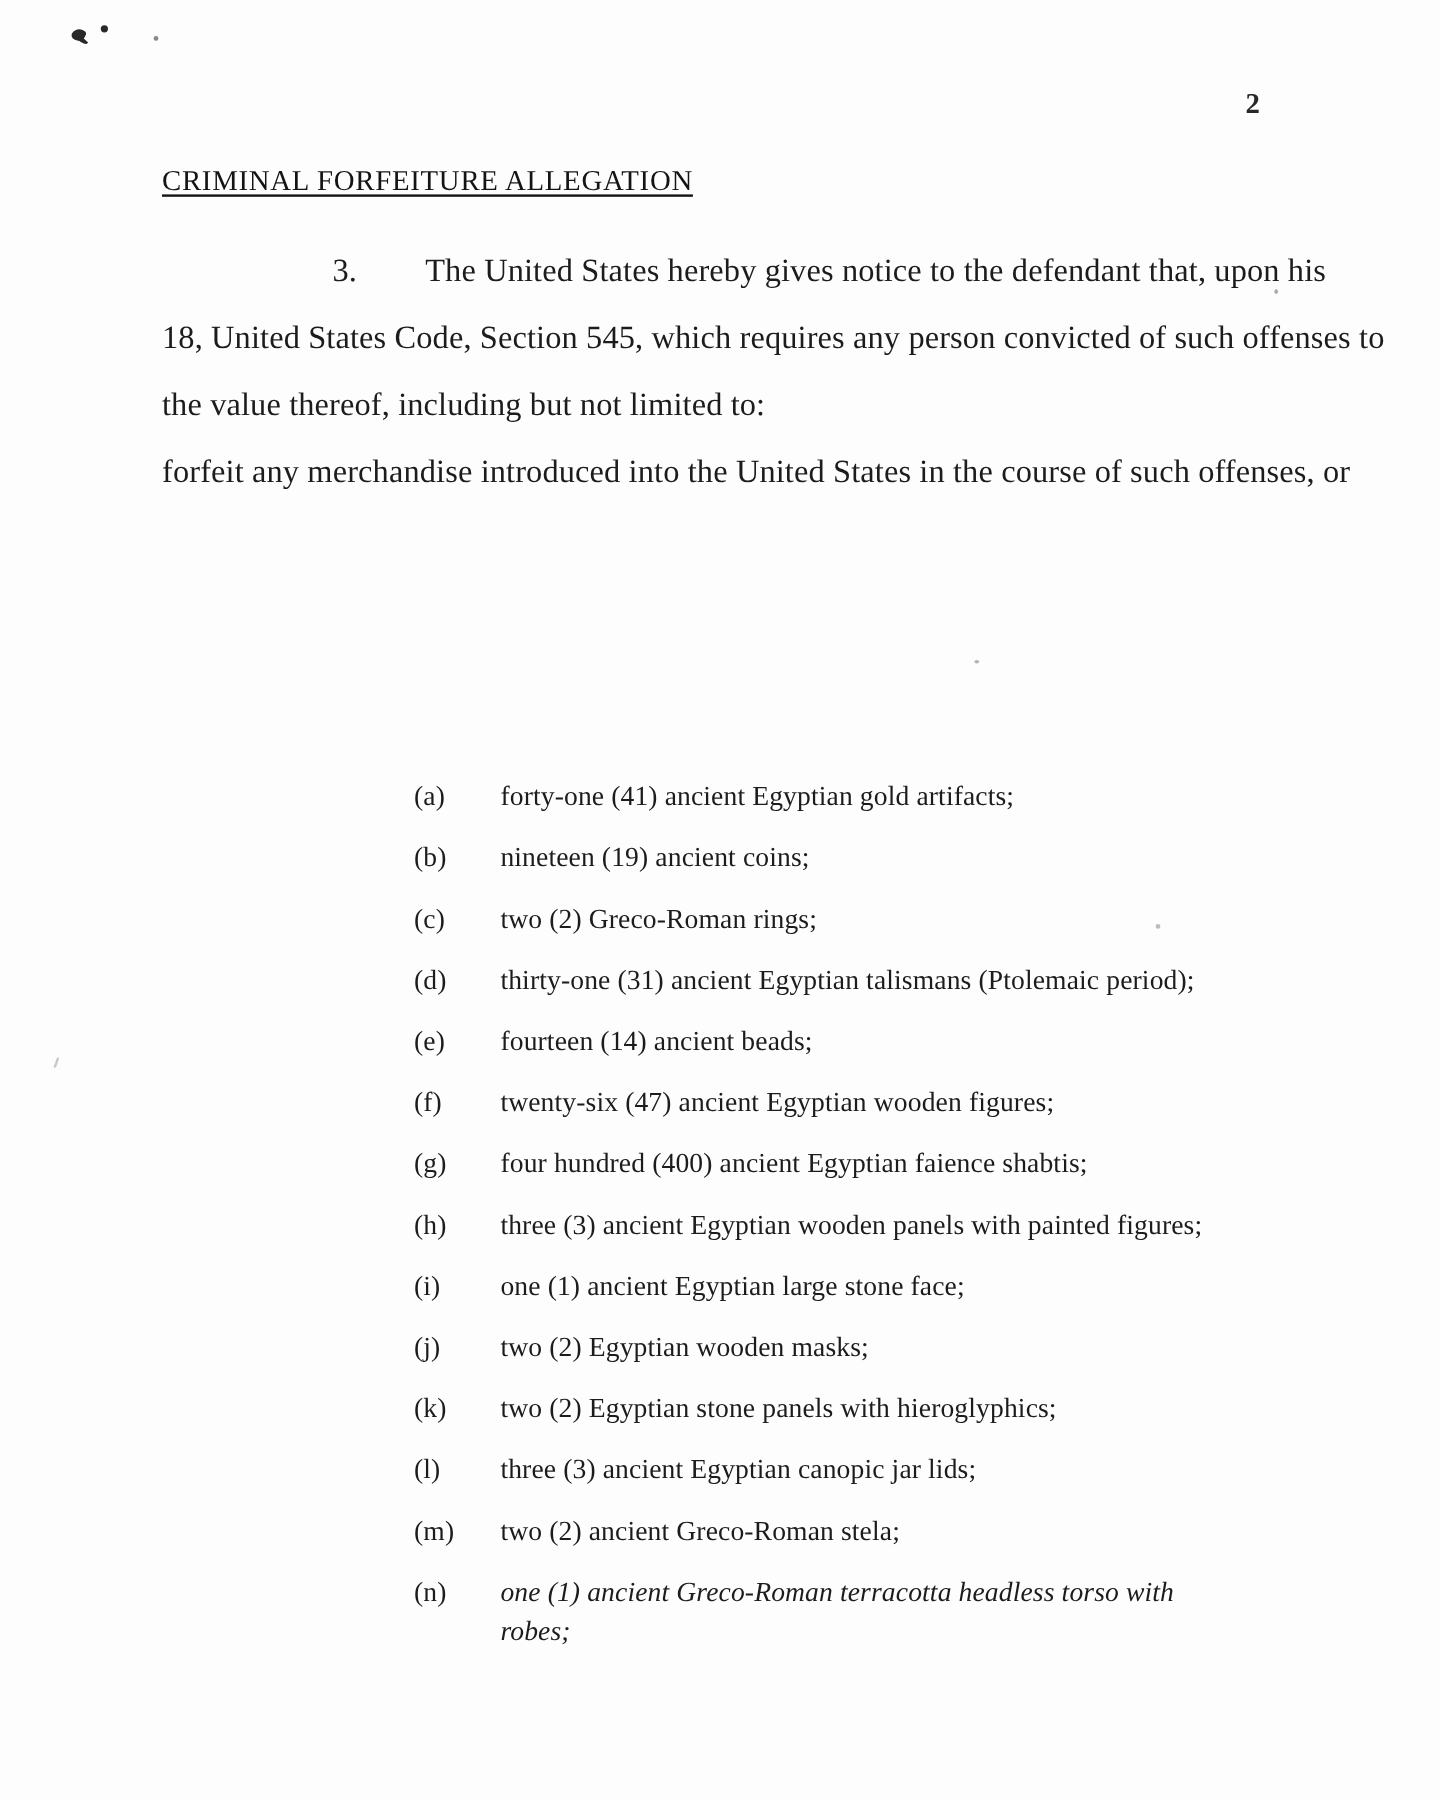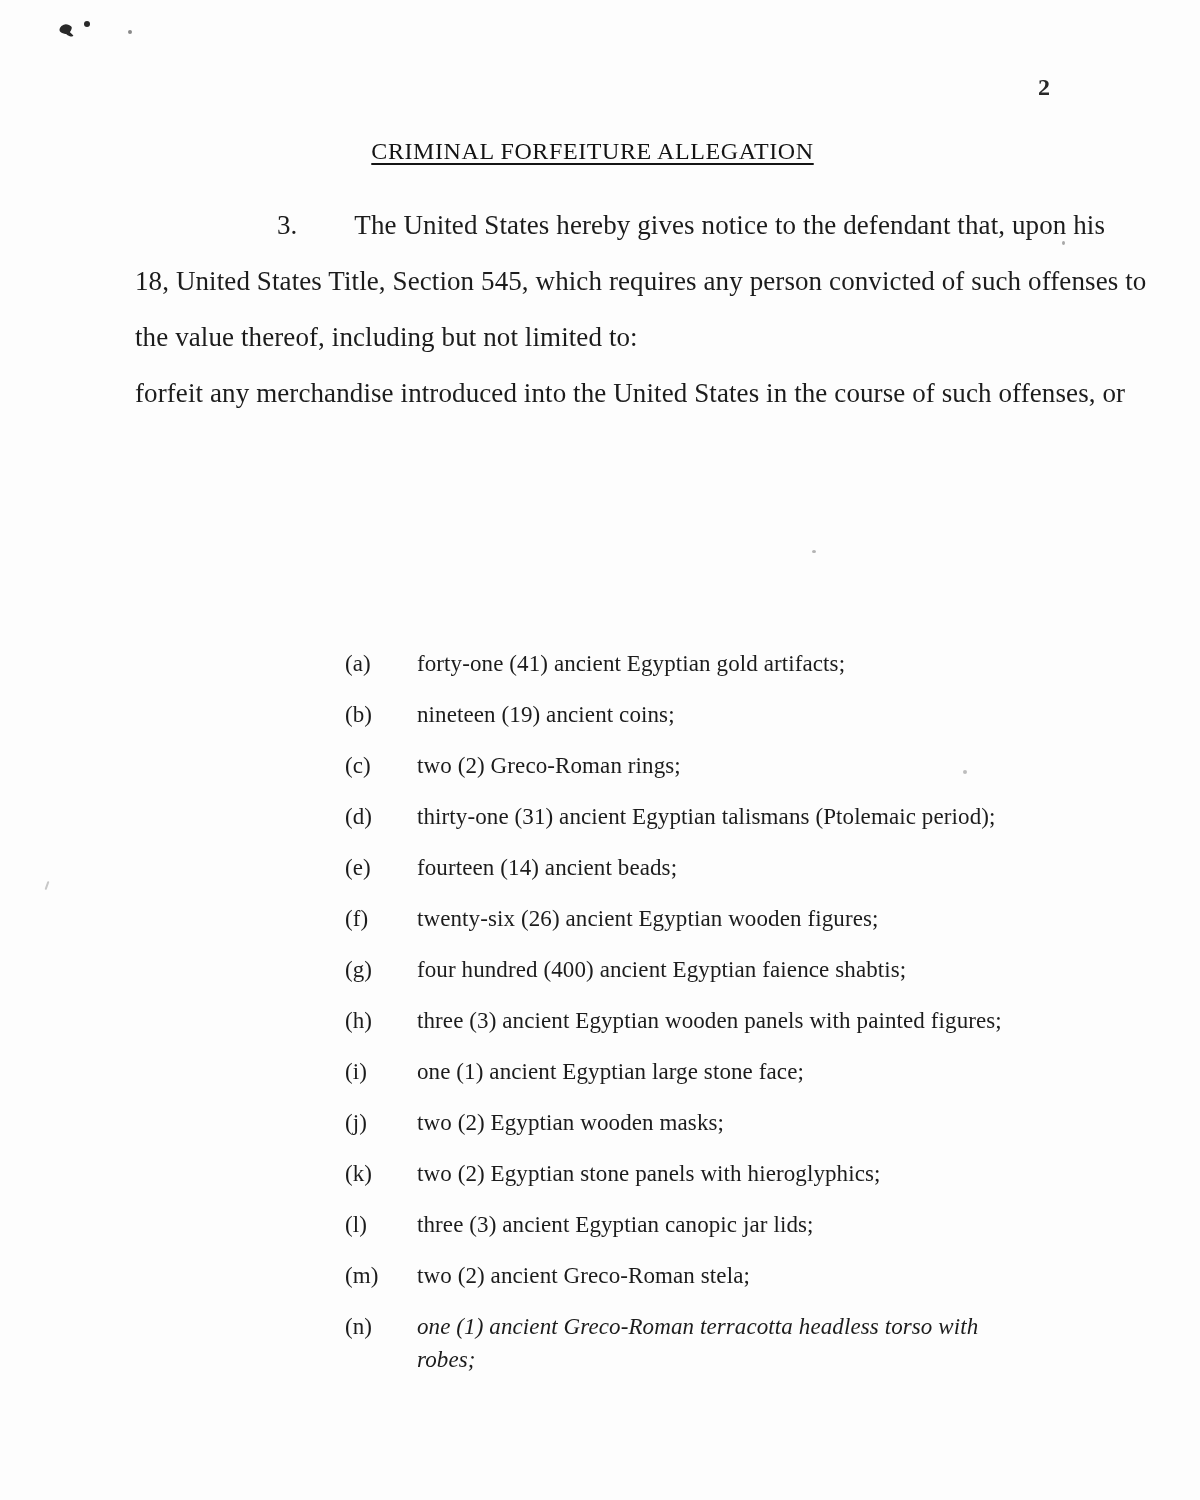--- a/index.html
+++ b/index.html
@@ -28,21 +28,21 @@
     top: 74px;
     font-size: 24px;
     font-weight: 600;
     color: #2a2a2a;
   }
   .doc-title {
     position: absolute;
     left: 135px;
     top: 138px;
     width: 915px;
-    text-align: center;
+    text-align: left;
     font-size: 24px;
     letter-spacing: 0.6px;
     color: #161616;
     text-decoration: underline;
     text-underline-offset: 4px;
     white-space: nowrap;
   }
   .paragraph {
     position: absolute;
     left: 135px;
@@ -135,21 +135,21 @@
 
     <div class="page-number">2</div>
 
     <div class="doc-title">CRIMINAL FORFEITURE ALLEGATION</div>
 
     <div class="paragraph">
       <div class="para-line first">
         <span class="para-num">3.</span>
         <span class="line-text">The United States hereby gives notice to the defendant that, upon his</span>
       </div>
-      <div class="para-line">18, United States Title, Section 545, which requires any person convicted of such offenses to</div>
+      <div class="para-line">18, United States Code, Section 545, which requires any person convicted of such offenses to</div>
       <div class="para-line">the value thereof, including but not limited to:</div>
       <div class="para-line">forfeit any merchandise introduced into the United States in the course of such offenses, or</div>
     </div>
 
     <div class="item-list">
       <div class="item-row">
         <span class="item-label">(a)</span>
         <span class="item-text">forty-one (41) ancient Egyptian gold artifacts;</span>
       </div>
       <div class="item-row">
@@ -163,21 +163,21 @@
       <div class="item-row">
         <span class="item-label">(d)</span>
         <span class="item-text">thirty-one (31) ancient Egyptian talismans (Ptolemaic period);</span>
       </div>
       <div class="item-row">
         <span class="item-label">(e)</span>
         <span class="item-text">fourteen (14) ancient beads;</span>
       </div>
       <div class="item-row">
         <span class="item-label">(f)</span>
-        <span class="item-text">twenty-six (26) ancient Egyptian wooden figures;</span>
+        <span class="item-text">twenty-six (47) ancient Egyptian wooden figures;</span>
       </div>
       <div class="item-row">
         <span class="item-label">(g)</span>
         <span class="item-text">four hundred (400) ancient Egyptian faience shabtis;</span>
       </div>
       <div class="item-row">
         <span class="item-label">(h)</span>
         <span class="item-text">three (3) ancient Egyptian wooden panels with painted figures;</span>
       </div>
       <div class="item-row">

